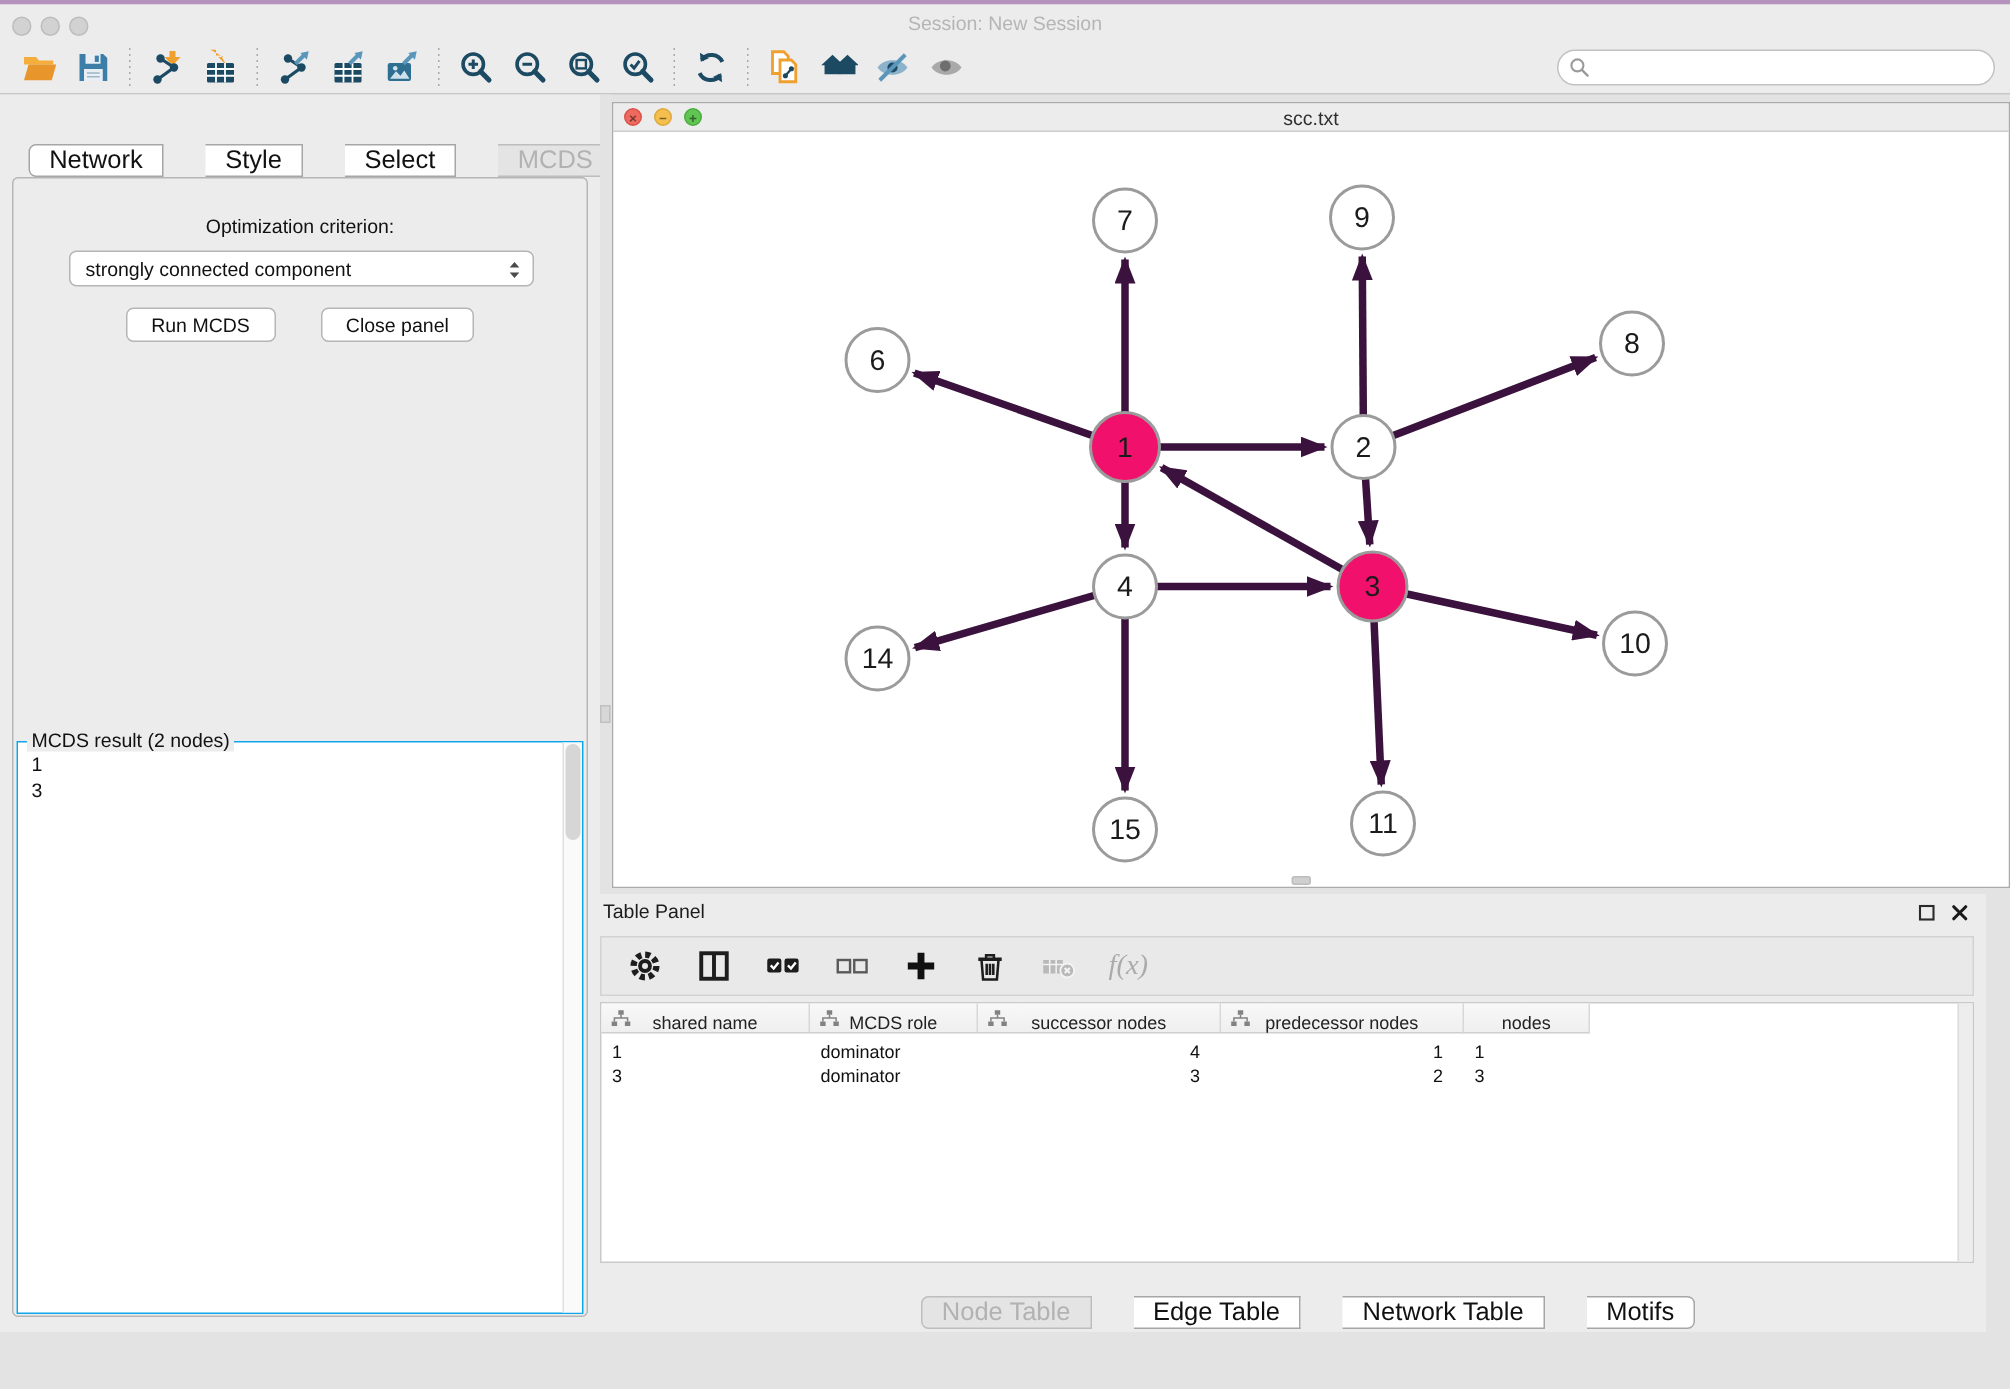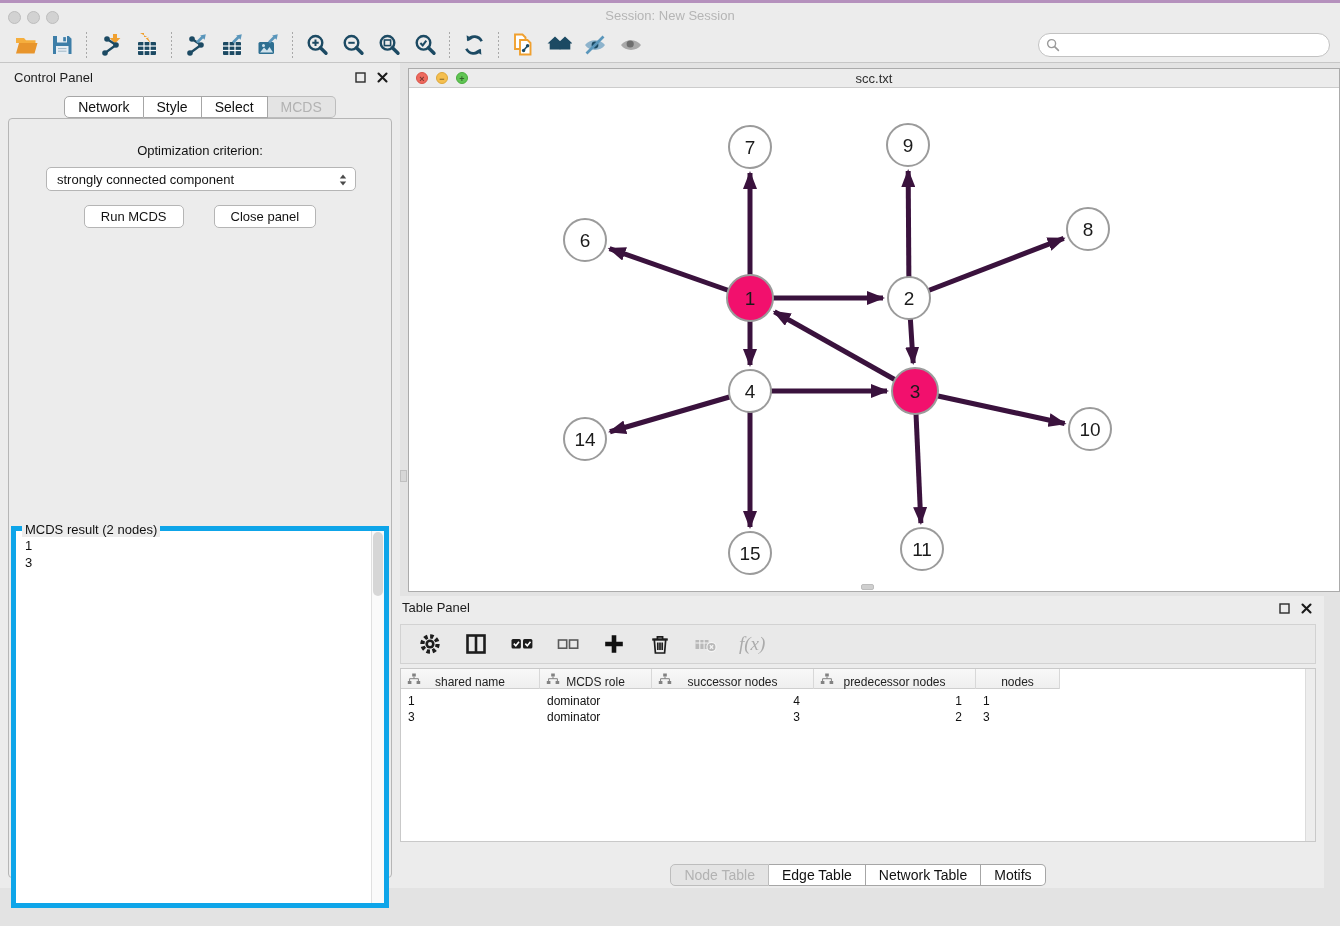--- a/index.html
+++ b/index.html
@@ -29,37 +29,37 @@
                        background:#fff; padding-left:26px; font-size:13px; outline:none; }
   .search-glass { position:absolute; left:8px; top:5px; }
 
   
   .control-panel { position:absolute; left:0; top:63px; width:400px; height:825px; background:#ececec; }
   .cp-header { position:absolute; left:0; top:0; width:100%; height:30px; }
   .cp-title { position:absolute; left:14px; top:0; line-height:30px; font-size:13px; color:#1c1c1c; }
   .panel-btns { position:absolute; right:10px; top:7px; display:flex; gap:7px; }
   .panel-btn { width:15px; height:15px; display:flex; align-items:center; justify-content:center; }
   .cp-tabs { position:absolute; left:0; top:33px; width:100%; display:flex; justify-content:center; }
-  .seg-tab { height:22px; line-height:20px; padding:0 13px; font-size:14px; background:#fff;
-             border:1px solid #a6a6a6; border-left:none; color:#111; }
+  .seg-tab { height:22px; line-height:20px; padding:0 13px; font-size:17px; background:#fff;
+             border:1px solid #a6a6a6; border-left:none; color:#111;margin-left:28px; }
   .seg-tab:first-child { border-left:1px solid #a6a6a6; border-radius:5px 0 0 5px; }
   .seg-tab:last-child { border-radius:0 5px 5px 0; }
   .seg-tab.active { background:#e4e4e4; color:#b2b2b2; border-color:#bdbdbd; }
   .cp-body { position:absolute; left:8px; top:55px; width:384px; height:760px;
              border:1px solid #b6b6b6; border-radius:4px;padding-left:38px; }
   .opt-label { position:absolute; left:0; right:0; top:24px; text-align:center; font-size:13px; color:#111; }
   .combo { position:absolute; left:37px; top:48px; width:310px; height:24px; background:#fff;
            border:1px solid #b5b5b5; border-radius:5px; font-size:13px; color:#111;
            display:flex; align-items:center; padding-left:10px; }
   .combo .stepper { position:absolute; right:4px; top:4px; }
   .cp-buttons { position:absolute; left:0; right:0; top:86px; display:flex; justify-content:center; gap:30px; }
   .mac-btn { height:23px; background:#fff; border:1px solid #b5b5b5; border-radius:5px;
              font-size:13px; color:#111; padding:0 16px; font-family:"Liberation Sans",sans-serif; }
   .result-box { position:absolute; left:2px; top:375px; width:378px; height:382px;
-                border:5px solid #0ea5e9; background:#fff;margin-top:32px; }
+                border:1px solid #0ea5e9; background:#fff; }
   .result-legend { position:absolute; left:6px; top:-9px; background:#ececec; padding:0 3px;
                    font-size:13px; color:#111; }
   .result-list { position:absolute; left:0; top:2px; right:13px; bottom:0; padding:4px 0 0 9px;
                  font-size:13px; color:#111; overflow:hidden; }
   .result-list div { line-height:17px; }
   .result-scroll { position:absolute; right:0; top:0; bottom:0; width:13px; background:#fafafa;
                    border-left:1px solid #e0e0e0; }
   .result-thumb { position:absolute; left:1px; top:1px; width:10px; height:64px; background:#d6d6d6;
                   border-radius:5px; }
 
@@ -311,35 +311,20 @@
         <svg width="14" height="14" viewBox="0 0 14 14">
             <circle cx="5.6" cy="5.6" r="4" fill="none" stroke="#9a9a9a" stroke-width="1.4"></circle>
             <line x1="8.6" y1="8.6" x2="12.4" y2="12.4" stroke="#9a9a9a" stroke-width="1.6" stroke-linecap="round"></line>
           </svg>
       </span>
       <input type="text" placeholder="" style="">
     </div>
   </div>
 
   <div class="control-panel">
-    <div class="cp-header">
-      <span class="cp-title">Control Panel</span>
-      <span class="panel-btns">
-        <span class="panel-btn">
-          <svg width="13" height="13" viewBox="0 0 13 13">
-              <rect x="2" y="2" width="9" height="9" fill="none" stroke="#2a2a2a" stroke-width="1.4"></rect>
-            </svg>
-        </span>
-        <span class="panel-btn">
-          <svg width="13" height="13" viewBox="0 0 13 13">
-              <path d="M2.5 2.5l8 8M10.5 2.5l-8 8" stroke="#1a1a1a" stroke-width="2.1" stroke-linecap="round"></path>
-            </svg>
-        </span>
-      </span>
-    </div>
     <div class="cp-tabs">
         <div class="seg-tab">Network</div>
         <div class="seg-tab">Style</div>
         <div class="seg-tab">Select</div>
         <div class="seg-tab active">MCDS</div>
       </div>
     <div class="cp-body">
       <div class="opt-label">Optimization criterion:</div>
       <div class="combo">
         <span>strongly connected component</span>

